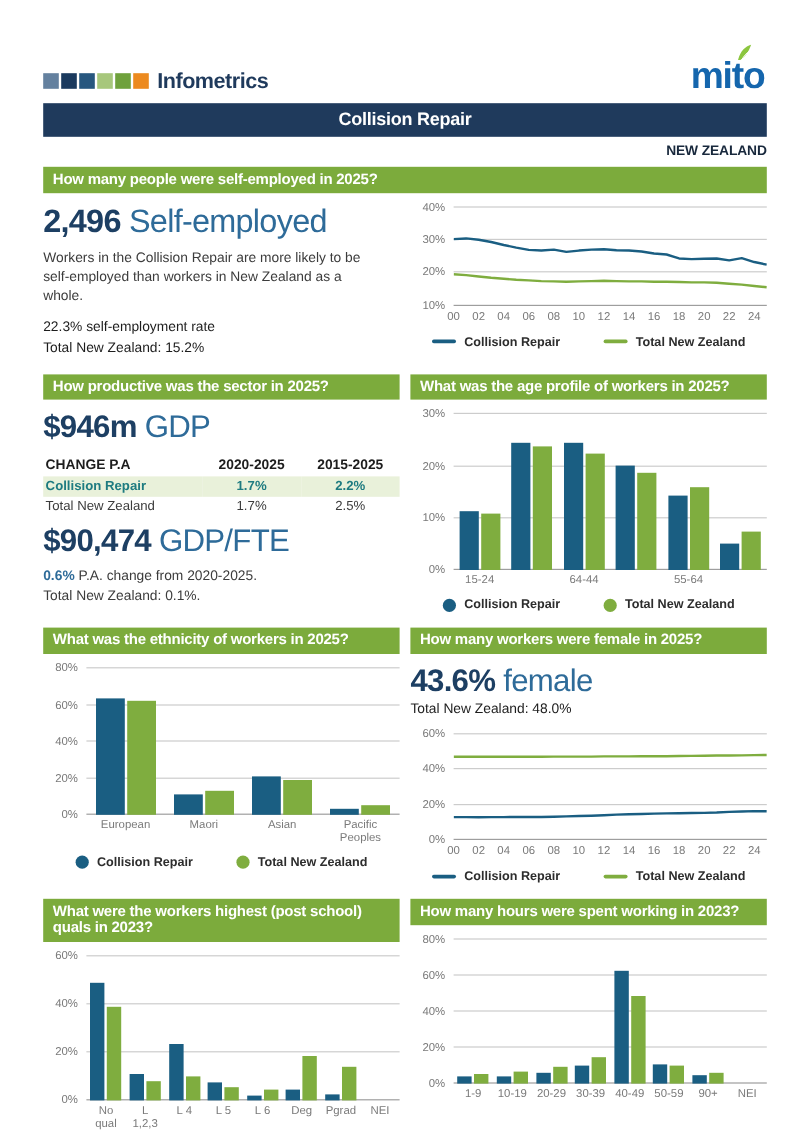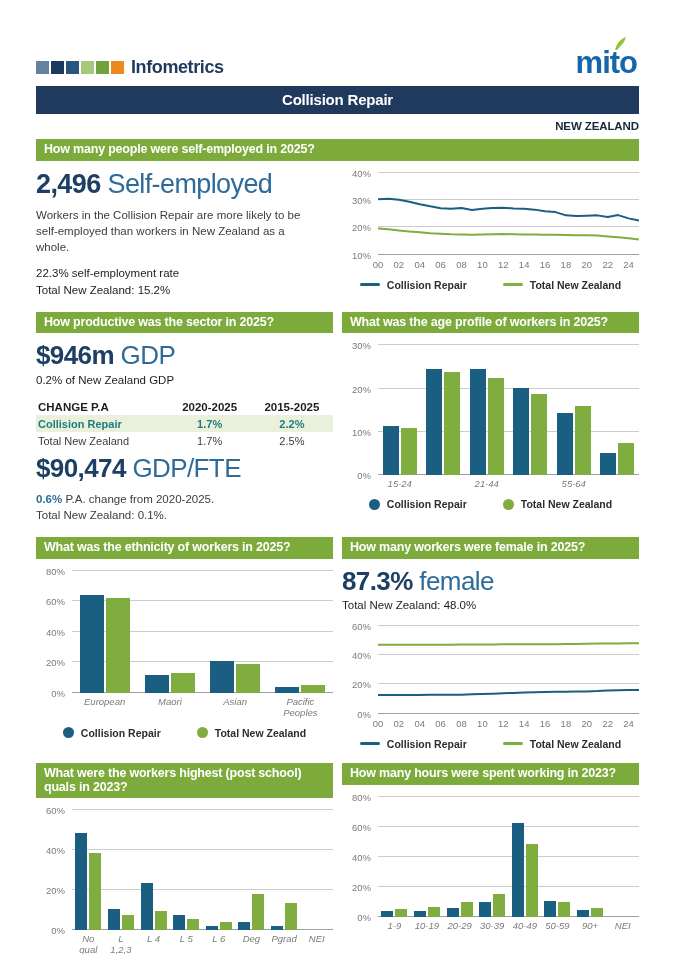--- a/index.html
+++ b/index.html
@@ -46,21 +46,21 @@
   .chart{margin-top:12px;}
   .chart-top{display:flex;}
   .ycol{width:36px;position:relative;flex:none;}
   .yt{position:absolute;right:7px;transform:translateY(50%);font-size:9.5px;color:#7a7a7a;}
   .plot{position:relative;flex:1;min-width:0;}
   .gline{position:absolute;left:0;right:0;height:1px;background:#cccccc;}
   .gline.base{background:#9e9e9e;}
   .groups{position:absolute;left:0;right:0;top:0;bottom:0;display:flex;align-items:flex-end;justify-content:space-around;}
   .bargroup{display:flex;align-items:flex-end;gap:2px;}
   .xrow{display:flex;margin-left:36px;margin-top:4px;}
-  .xt{flex:1;text-align:center;font-size:9.5px;color:#7a7a7a;white-space:pre-line;line-height:1.15;font-style:italic;}
+  .xt{flex:1;text-align:center;font-size:9.5px;color:#7a7a7a;white-space:pre-line;line-height:1.15;}
   .xlabels{position:relative;height:12px;margin-left:36px;margin-top:4px;}
   .xl{position:absolute;transform:translateX(-50%);font-size:9.5px;color:#7a7a7a;}
   .legend{display:flex;justify-content:center;gap:36px;margin-top:8px;font-size:10.5px;font-weight:bold;color:#2d2d2d;}
   .leg-item{display:flex;align-items:center;gap:7px;}
   .dot{width:11px;height:11px;border-radius:50%;}
   .lswatch{width:20px;height:3px;border-radius:2px;}
   .linesvg{position:absolute;left:0;top:0;width:100%;height:100%;}
 </style>
 </head>
 <body>
@@ -152,21 +152,20 @@
       </div>
     </div>
 
     <div class="grid2">
       <div class="cell">
         <div class="sec-header">How productive was the sector in 2025?</div>
         <div class="stat small">
           <span class="num">$946m</span>
           <span class="lbl">GDP</span>
         </div>
-        <div class="bold-line">0.2% of New Zealand GDP</div>
         <table class="ptable">
           <tbody>
               <tr class="thead">
             <td>CHANGE P.A</td>
             <td class="c">2020-2025</td>
             <td class="c">2015-2025</td>
           </tr>
           <tr class="hl">
             <td>Collision Repair</td>
             <td class="c">1.7%</td>
@@ -227,21 +226,21 @@
                   <div class="bargroup">
                     <div class="bar" style="width: 16px; height: 22.1px; background: rgb(26, 94, 130);"></div>
                     <div class="bar" style="width: 16px; height: 32.9333px; background: rgb(127, 173, 63);"></div>
                   </div>
                 </div>
               </div>
             </div>
             <div class="xrow">
               <div class="xt">15-24</div>
               <div class="xt"></div>
-              <div class="xt">21-44</div>
+              <div class="xt">64-44</div>
               <div class="xt"></div>
               <div class="xt">55-64</div>
               <div class="xt"></div>
             </div>
             <div class="legend">
               <div class="leg-item">
                 <div class="dot" style="background: rgb(26, 94, 130);"></div>
                 <div>Collision Repair</div>
               </div>
               <div class="leg-item">
@@ -306,21 +305,21 @@
               <div class="leg-item">
                 <div class="dot" style="background: rgb(127, 173, 63);"></div>
                 <div>Total New Zealand</div>
               </div>
             </div>
           </div>
       </div>
       <div class="cell">
         <div class="sec-header">How many workers were female in 2025?</div>
         <div class="stat small">
-          <span class="num">87.3%</span>
+          <span class="num">43.6%</span>
           <span class="lbl">female</span>
         </div>
         <div class="bold-line">Total New Zealand: 48.0%</div>
         <div class="chart">
             <div class="chart-top" style="height: 88px;">
               <div class="ycol">
                 <div class="yt" style="bottom: 0px;">0%</div>
                 <div class="yt" style="bottom: 29.3333px;">20%</div>
                 <div class="yt" style="bottom: 58.6667px;">40%</div>
                 <div class="yt" style="bottom: 88px;">60%</div>

